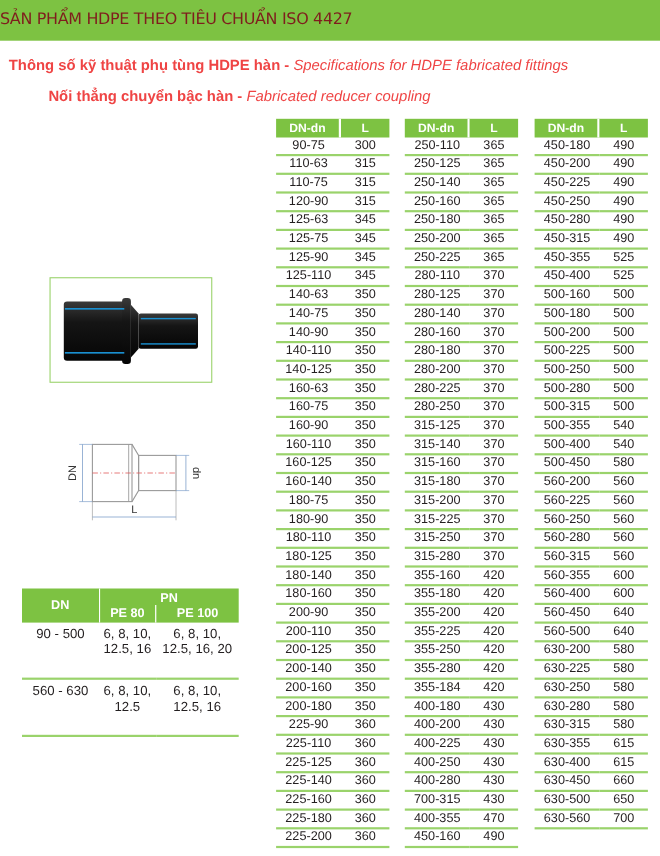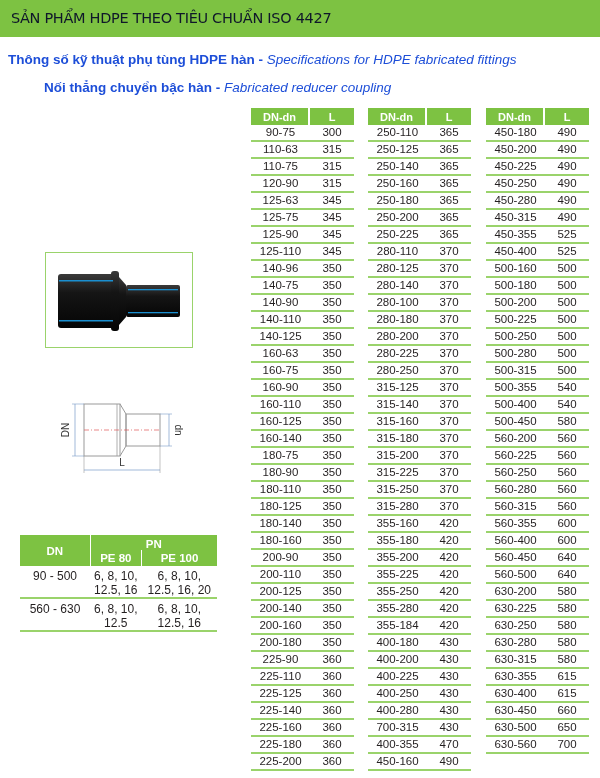--- a/index.html
+++ b/index.html
@@ -1,26 +1,26 @@
 <!DOCTYPE html>
 <html><head>
   <meta charset="utf-8">
   <style>
     * { box-sizing: border-box; margin: 0; padding: 0; }
     html, body { width: 600px; height: 778px; background: #ffffff; overflow: hidden; }
     body { position: relative; font-family: "Liberation Sans", sans-serif; color: #231f20; }
 
     .topbar {
       position: absolute; left: 0; top: 0; width: 600px; height: 37px;
-      background: #7dc242; color: #0f172a;
+      background: #7dc242; color: #7f1d1d;
       font-family: "DejaVu Sans", sans-serif; font-size: 14.5px; letter-spacing: -0.3px;
-      line-height: 37px; padding-left: 11px;
+      line-height: 37px; 
     }
     .sub1, .sub2 {
-      position: absolute; left: 8px; font-size: 13.5px; color: #1d4ed8; white-space: nowrap;
+      position: absolute; left: 8px; font-size: 13.5px; color: #ef4444; white-space: nowrap;
     }
     .sub1 { top: 52px; }
     .sub2 { top: 80px; padding-left: 36px; }
     .sub1 b, .sub2 b { font-weight: bold; }
     .sub1 i, .sub2 i { font-style: italic; font-weight: normal; }
 
     .photo-frame {
       position: absolute; left: 45px; top: 252px; width: 148px; height: 96px;
       border: 1.5px solid #9ad36b; background: #fff;
     }
@@ -31,21 +31,21 @@
     .pn-table {
       position: absolute; left: 20px; top: 535px; width: 197px;
       border-collapse: collapse; font-size: 12px; text-align: center;
     }
     .pn-table th {
       background: #7dc242; color: #fff; font-weight: bold; font-size: 11.5px;
       padding: 0; height: 15px;
     }
     .pn-table th.dn { width: 70px; border-right: 1px solid #fff; }
     .pn-table th.pe80 { border-right: 1px solid #fff; }
-    .pn-table td { padding: 3px 0 0 0; line-height: 14px; vertical-align: top; }
+    .pn-table td { padding: 3px 0 19px 0; line-height: 14px; vertical-align: top; }
     .pn-table tr.row td { border-bottom: 2px solid #9ad36b; }
 
     .spec {
       position: absolute; top: 108px; border-collapse: separate; border-spacing: 0;
       font-size: 11.5px; text-align: center;
     }
     .spec th {
       background: #7dc242; color: #fff; font-weight: bold; height: 17px; padding: 0;
       font-size: 11px;
       margin-top: 20px;
@@ -185,21 +185,21 @@
       </tr>
       <tr>
         <td>125-90</td>
         <td>345</td>
       </tr>
       <tr>
         <td>125-110</td>
         <td>345</td>
       </tr>
       <tr>
-        <td>140-96</td>
+        <td>140-63</td>
         <td>350</td>
       </tr>
       <tr>
         <td>140-75</td>
         <td>350</td>
       </tr>
       <tr>
         <td>140-90</td>
         <td>350</td>
       </tr>
@@ -355,21 +355,21 @@
       </tr>
       <tr>
         <td>280-125</td>
         <td>370</td>
       </tr>
       <tr>
         <td>280-140</td>
         <td>370</td>
       </tr>
       <tr>
-        <td>280-100</td>
+        <td>280-160</td>
         <td>370</td>
       </tr>
       <tr>
         <td>280-180</td>
         <td>370</td>
       </tr>
       <tr>
         <td>280-200</td>
         <td>370</td>
       </tr>

